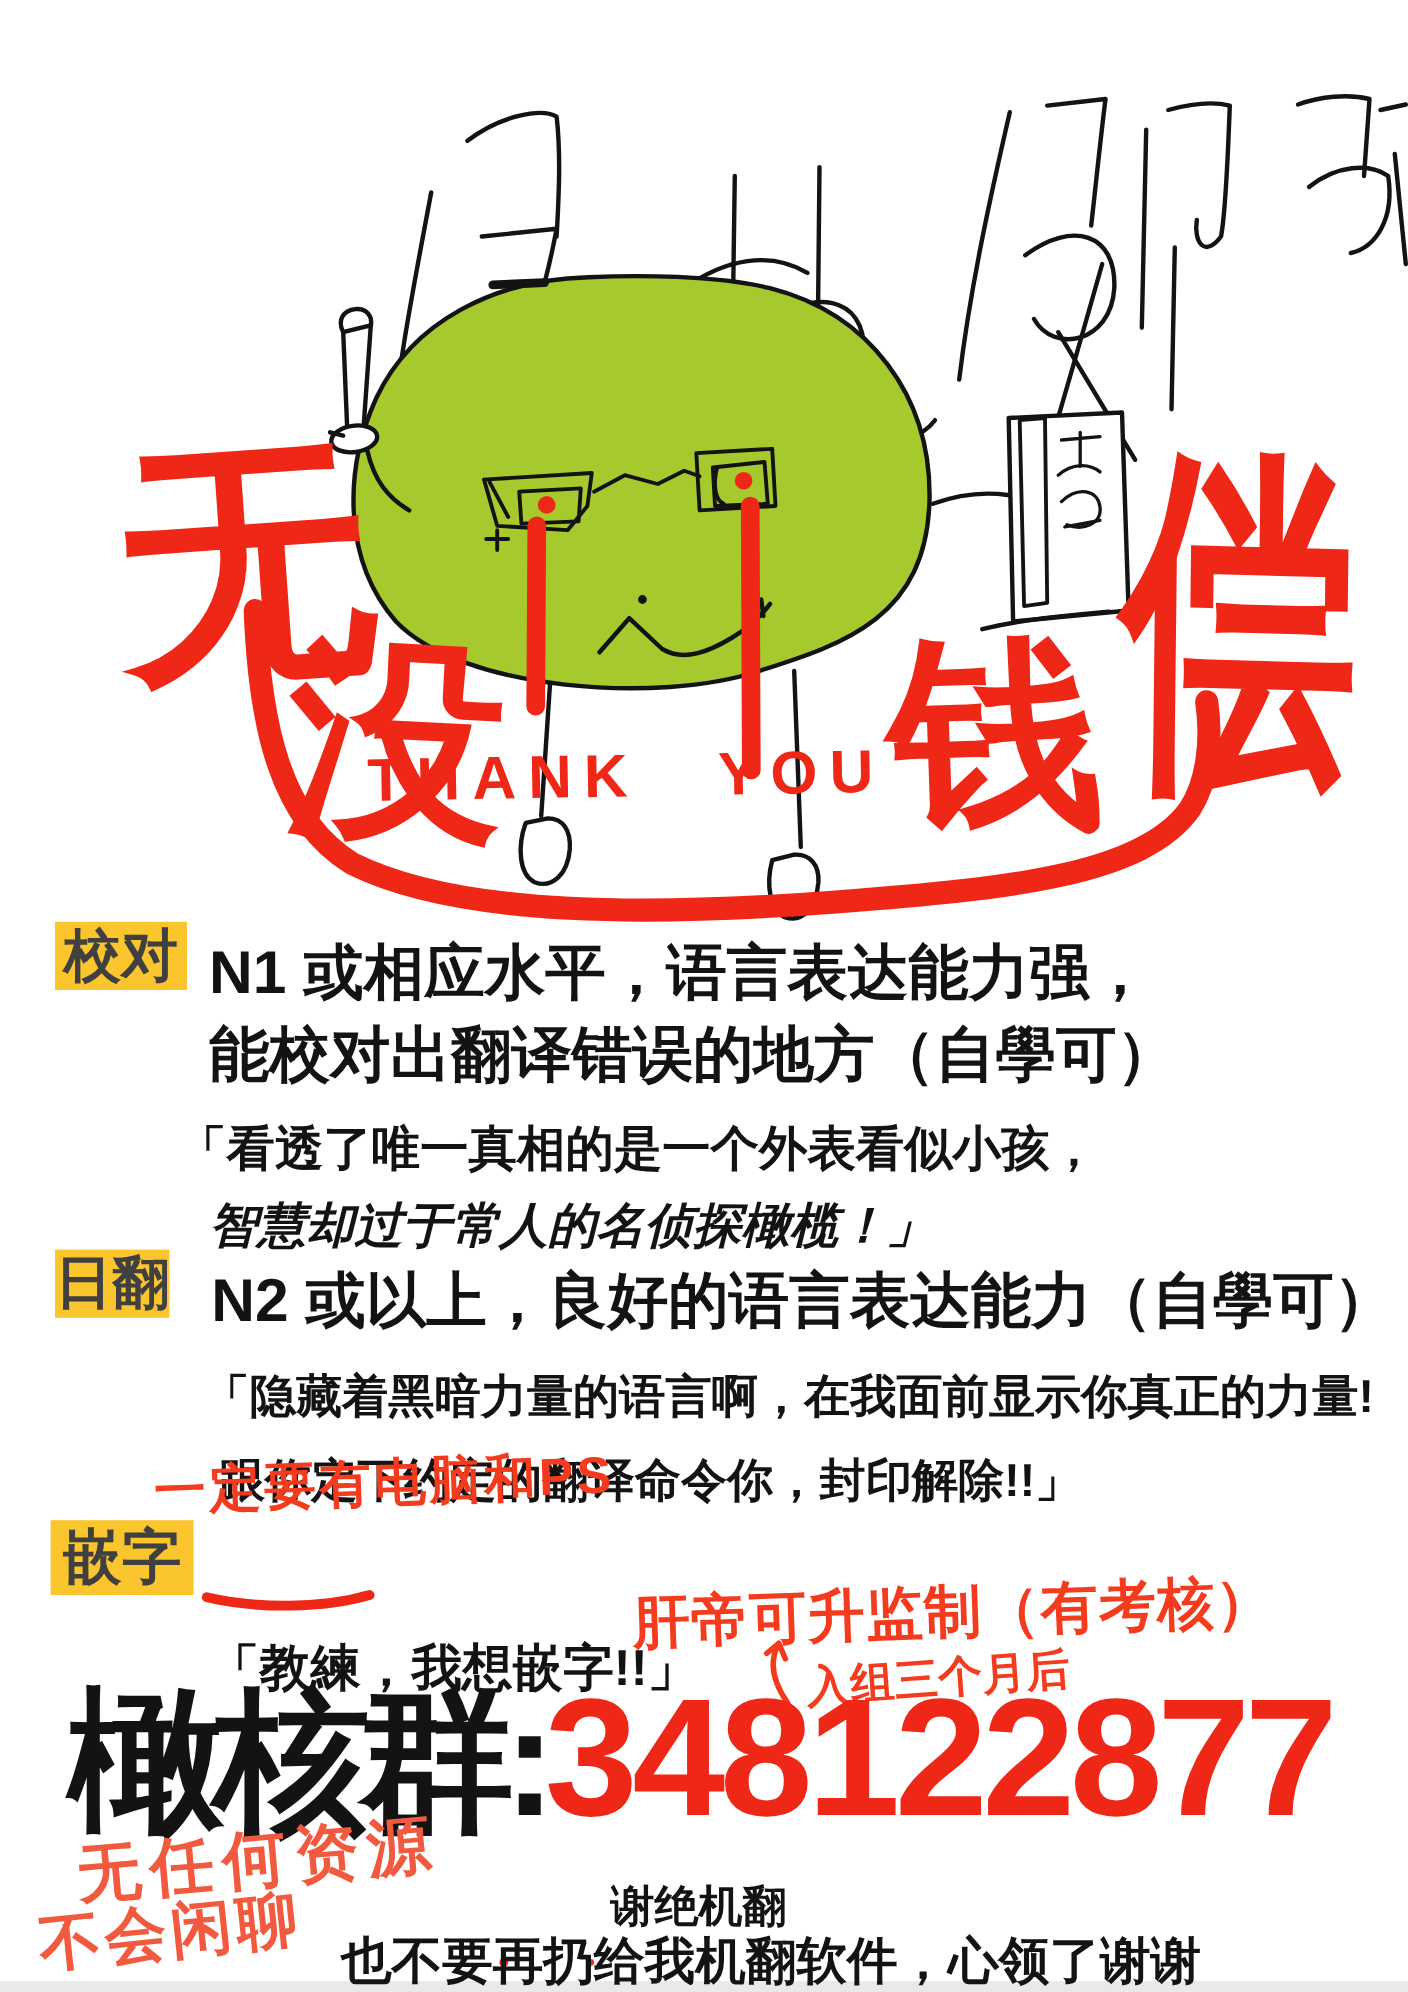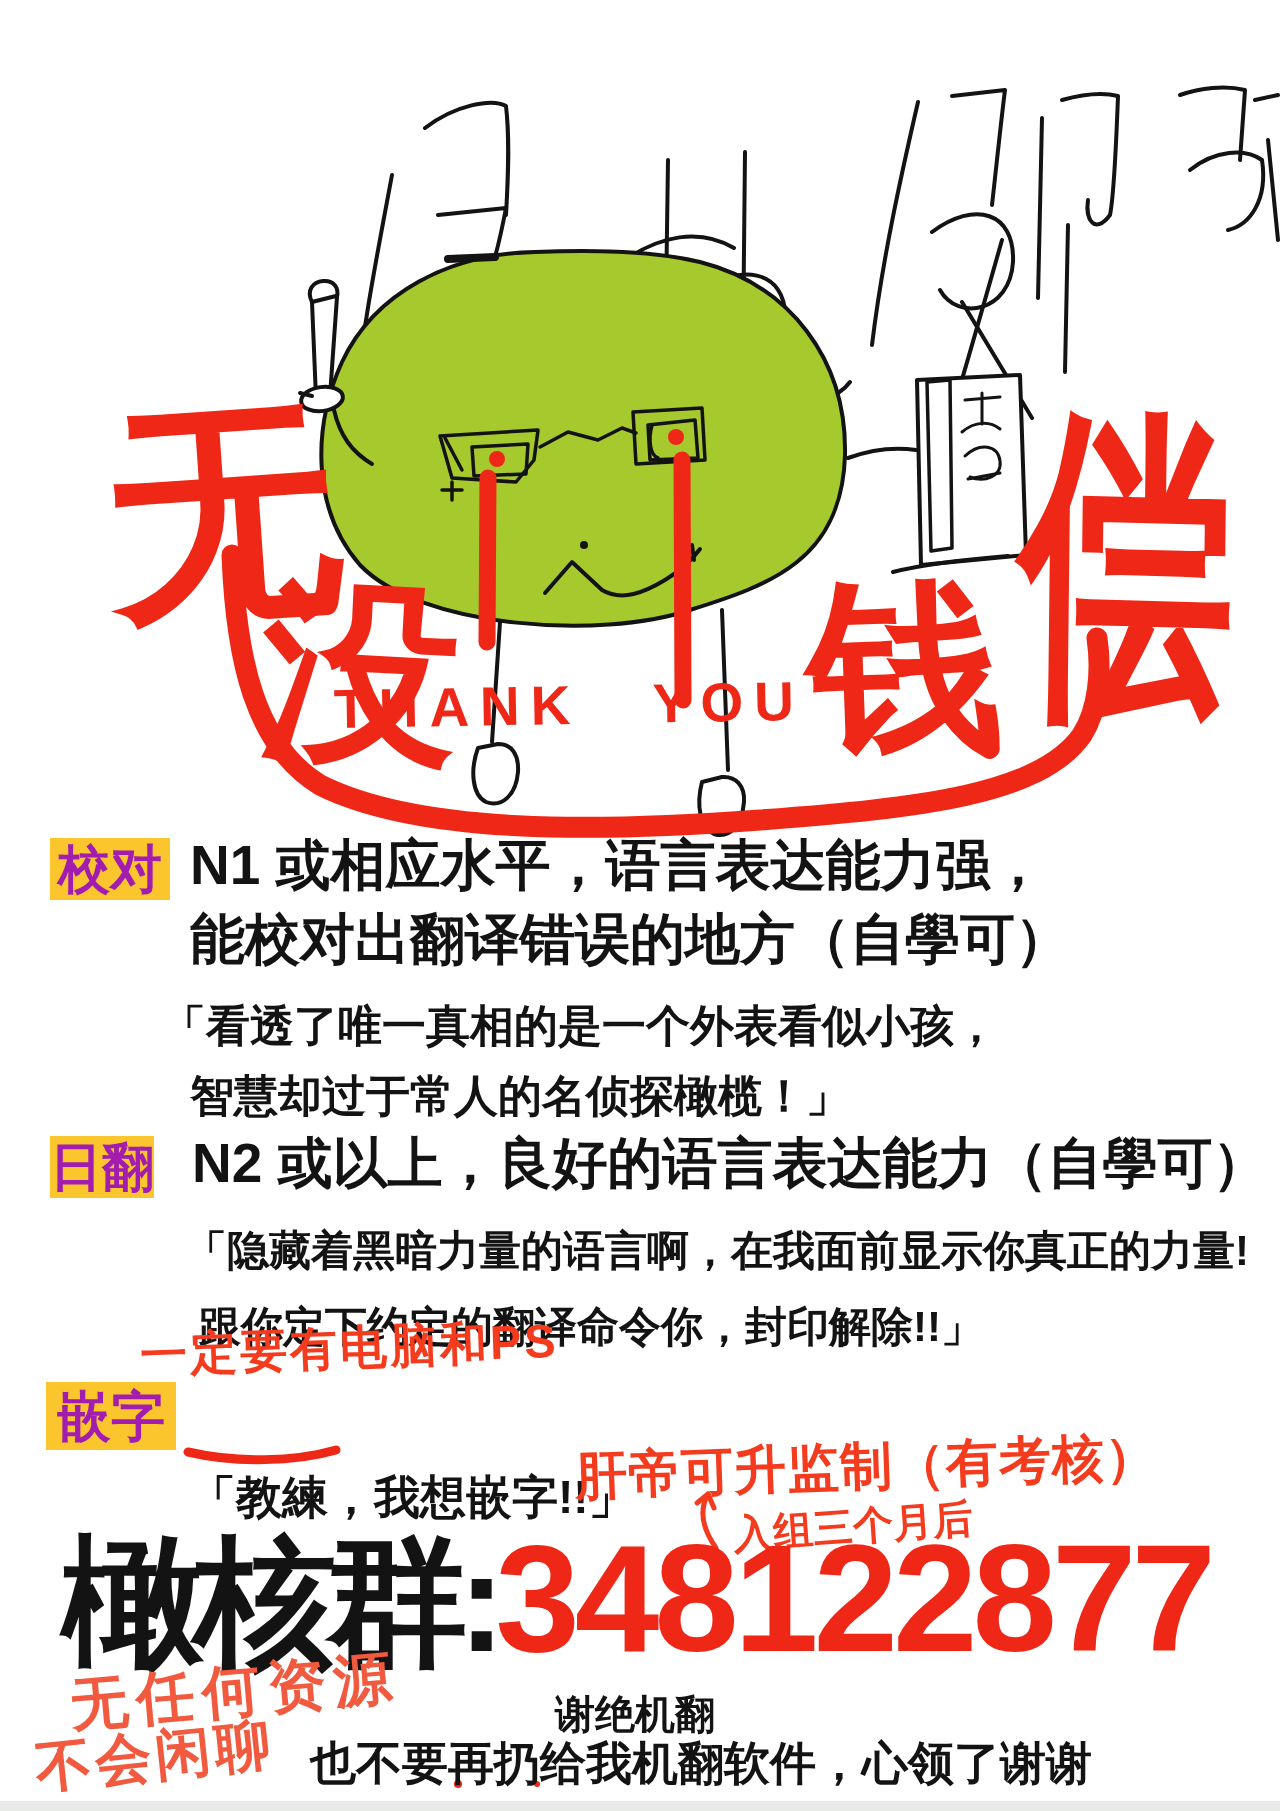--- a/index.html
+++ b/index.html
@@ -1,20 +1,20 @@
 <!DOCTYPE html>
 <html><head>
 <meta charset="utf-8">
 <style>
   html,body{margin:0;padding:0;background:#ffffff;}
   .poster{position:relative;width:1280px;height:1811px;background:#fff;overflow:hidden;
           font-family:"Liberation Sans",sans-serif;color:#131313;}
   .abs{position:absolute;white-space:nowrap;line-height:1;}
-  .heavy{font-weight:900;color:#131313;}
-  .ylabel{background:#fbc52d;color:#a21caf;font-weight:900;display:flex;
+  .heavy{font-weight:900;color:#131313;margin-top:19px;}
+  .ylabel{background:#fbc52d;color:#404040;font-weight:900;display:flex;
           align-items:center;justify-content:center;}
   .red{color:#ee2717;}
   .hw{color:#f43b1e;font-weight:700;}
   .salmon{color:#f15a3e;font-weight:700;}
   svg{position:absolute;left:0;top:0;pointer-events:none;}
   .thank{color:#ee2717;font-weight:900;letter-spacing:11px;word-spacing:46px;}
   .bigchar{color:#ee2717;font-weight:900;transform-origin:top left;}
 </style>
 </head>
 <body>
@@ -130,21 +130,21 @@
   <div class="abs bigchar" style="left:268px;top:572px;font-size:196px;transform:rotate(3deg);">没</div>
   <div class="abs bigchar" style="left:805px;top:575px;font-size:194px;transform:rotate(-2deg);">钱</div>
   <div class="abs bigchar" style="left:1022px;top:398px;font-size:262px;transform:scale(0.82,1.26) rotate(1deg);">偿</div>
 
   <div class="abs thank" style="left:334px;top:678px;font-size:55px;transform:rotate(-1deg);">THANK YOU</div>
 
   <div class="abs ylabel" style="left:50px;top:838px;width:120px;height:62px;font-size:52px;">校对</div>
   <div class="abs heavy" style="left:190px;top:838px;font-size:55px;">N1 或相应水平，语言表达能力强，</div>
   <div class="abs heavy" style="left:190px;top:912px;font-size:55px;">能校对出翻译错误的地方（自學可）</div>
   <div class="abs heavy" style="left:162px;top:1004px;font-size:44px;">「看透了唯一真相的是一个外表看似小孩，</div>
-  <div class="abs heavy" style="left:190px;top:1074px;font-size:44px;">智慧却过于常人的名侦探橄榄！」</div>
+  <div class="abs heavy" style="left:190px;top:1074px;font-size:44px;font-style:italic;">智慧却过于常人的名侦探橄榄！」</div>
 
   <div class="abs ylabel" style="left:50px;top:1136px;width:104px;height:62px;font-size:52px;">日翻</div>
   <div class="abs heavy" style="left:192px;top:1136px;font-size:55px;">N2 或以上，良好的语言表达能力（自學可）</div>
   <div class="abs heavy" style="left:185px;top:1230px;font-size:42px;">「隐藏着黑暗力量的语言啊，在我面前显示你真正的力量!</div>
   <div class="abs heavy" style="left:199px;top:1306px;font-size:42px;">跟你定下约定的翻译命令你，封印解除!!」</div>
 
   <div class="abs hw" style="left:140px;top:1324px;font-size:47px;transform:rotate(-2deg);letter-spacing:3px;">一定要有电脑和PS</div>
 
   <div class="abs ylabel" style="left:46px;top:1382px;width:130px;height:68px;font-size:54px;">嵌字</div>
   <div class="abs heavy" style="left:190px;top:1474px;font-size:46px;">「教練，我想嵌字!!」</div>

